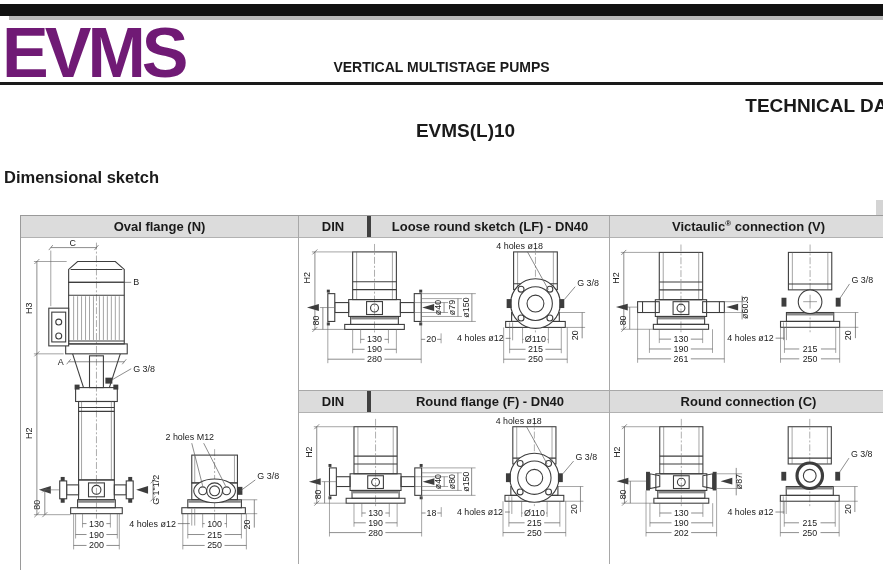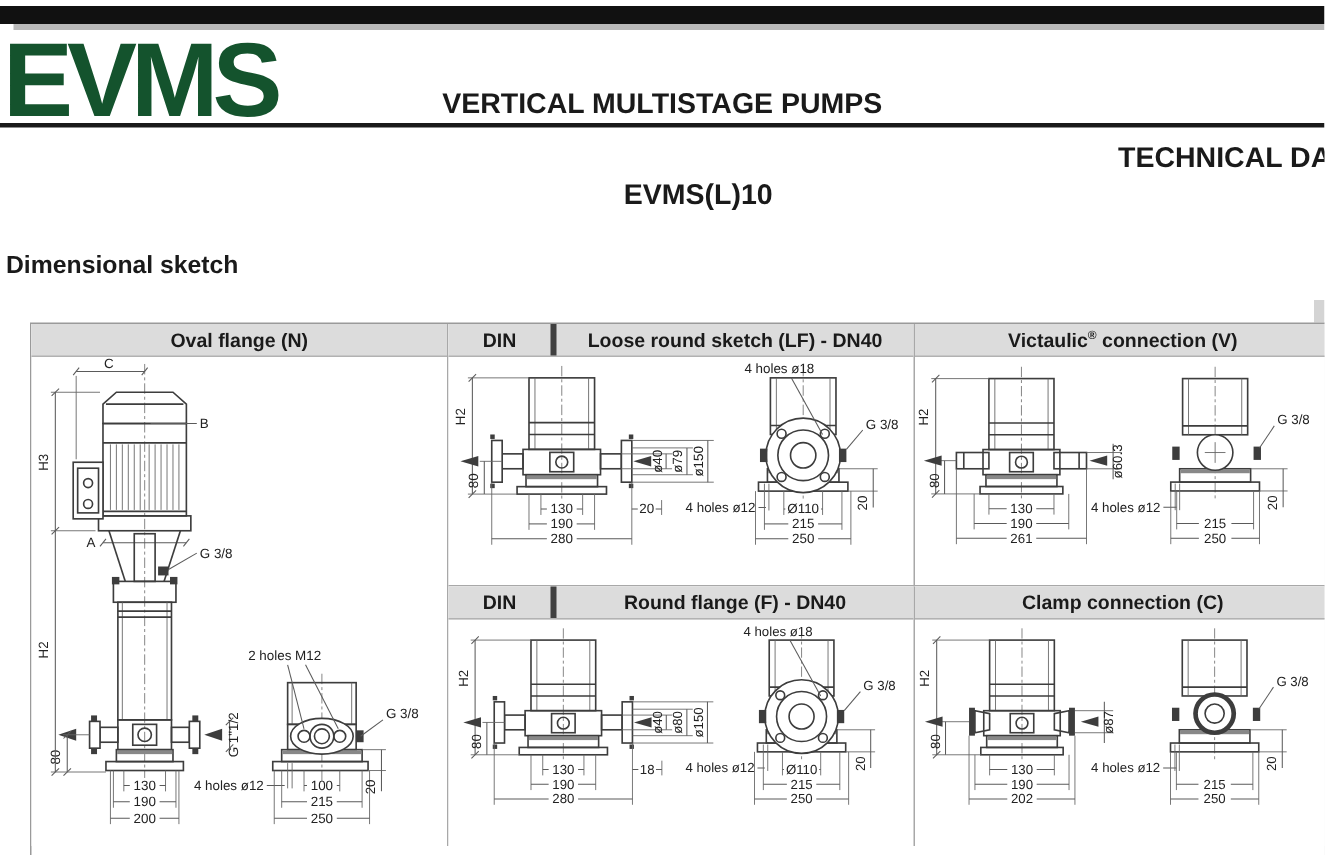--- a/index.html
+++ b/index.html
@@ -1,23 +1,23 @@
 <!DOCTYPE html>
 <html><head>
 <meta charset="utf-8">
 <style>
   html,body{margin:0;padding:0;}
   body{width:883px;height:570px;position:relative;background:#fff;
        font-family:"Liberation Sans",sans-serif;color:#1a1a1a;overflow:hidden;}
   .topbar{position:absolute;left:0;top:4px;width:883px;height:12px;background:#111;}
   .topbar-shadow{position:absolute;left:9px;top:16px;width:874px;height:4px;background:#b9b9b9;}
   .brand{position:absolute;left:2px;top:18px;font-size:70px;font-weight:bold;
-         letter-spacing:-4px;line-height:1;color:#14532d;}
+         letter-spacing:-4px;line-height:1;color:#701a75;}
   .banner{position:absolute;left:0;top:59px;width:100%;text-align:center;
-          font-size:19px;font-weight:bold;}
+          font-size:14px;font-weight:bold;}
   .rule{position:absolute;left:0;top:82px;width:883px;height:3px;background:#1a1a1a;}
   .doc-title{position:absolute;left:0;top:95px;width:100%;text-align:right;font-size:19px;font-weight:bold;margin-left:27px;}
   .model-title{position:absolute;left:0;top:120px;width:100%;text-align:center;font-size:19px;font-weight:bold;padding-left:24px;}
   .section{position:absolute;left:4px;top:168px;font-size:16.5px;font-weight:bold;}
   .edge-strip{position:absolute;left:876px;top:200px;width:7px;height:370px;background:#d4d4d4;}
   .dtable{position:absolute;left:8px;top:215px;width:868px;height:434px;border:1px solid #9a9a9a;
           background:#fff;box-sizing:border-box;margin-left:12px;}
   .panel{position:absolute;box-sizing:border-box;background:#fff;}
   .p1{left:0;top:0;width:278px;height:348px;border-right:1px solid #a8a8a8;}
   .p2{left:278px;top:0;width:311px;height:175px;border-right:1px solid #a8a8a8;border-bottom:1px solid #a8a8a8;}
@@ -547,21 +547,21 @@
       <text x="238" y="125" text-anchor="middle">250</text>
       <line class="thin" x1="262" y1="75" x2="288" y2="75"></line>
         <line class="thin" x1="268" y1="90" x2="288" y2="90"></line>
       <line class="dim" x1="285" y1="75" x2="285" y2="101"></line>
       <text transform="rotate(-90 281 98)" x="281" y="98" text-anchor="middle">20</text>
     </svg>
   </div>
 
   <div class="panel p5">
     <div class="phead">
-      <span>Clamp connection (C)</span>
+      <span>Round connection (C)</span>
     </div>
     <svg viewBox="0 0 279 153" width="275" height="150">
       <line class="cl" x1="72" y1="6" x2="72" y2="96"></line>
       <rect class="obj" x="50" y="14" width="44" height="48"></rect>
       <line class="thin" x1="54" y1="14" x2="54" y2="62"></line>
         <line class="thin" x1="90" y1="14" x2="90" y2="62"></line>
       <line class="obj" x1="50" y1="44" x2="94" y2="44"></line>
         <line class="obj" x1="50" y1="52" x2="94" y2="52"></line>
       <rect class="obj" x="46" y="62" width="52" height="17"></rect>
       <rect class="obj" x="64" y="64" width="16" height="13"></rect>

